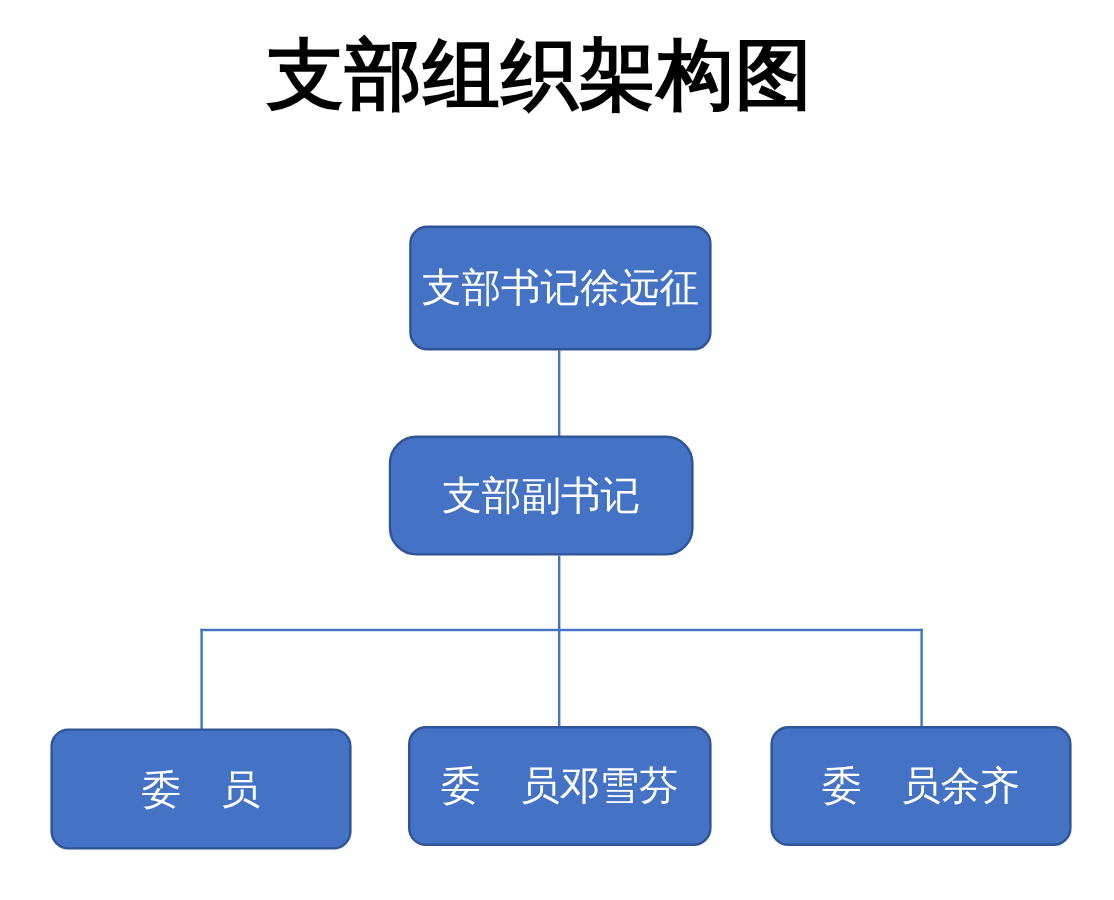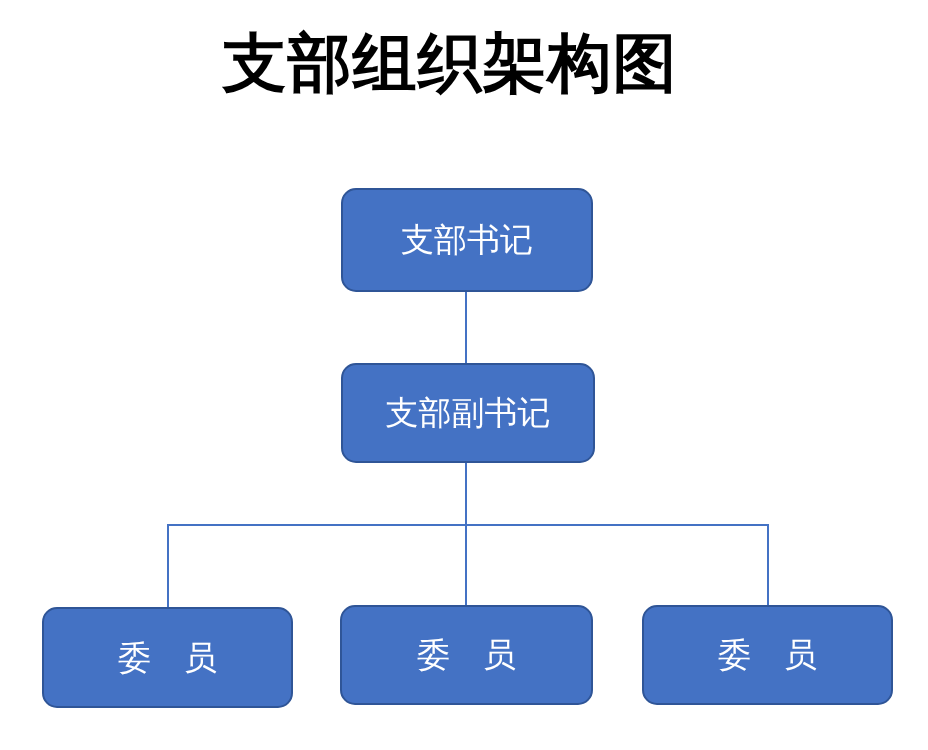--- a/index.html
+++ b/index.html
@@ -48,21 +48,21 @@
   }
   .node-line {
     white-space: pre;
   }
   .connector {
     position: absolute;
     background: var(--connector-color, #4472C4);
   }
   
   .node-secretary { left: 341px; top: 188px; width: 252px; height: 104px; }
-  .node-deputy    { left: 341px; top: 363px; width: 254px; height: 100px; }
+  .node-deputy    { left: 324px; top: 363px; width: 254px; height: 100px; border-radius: 23px; }
   .node-member1   { left: 42px;  top: 607px; width: 251px; height: 101px; }
   .node-member2   { left: 340px; top: 605px; width: 253px; height: 100px; }
   .node-member3   { left: 642px; top: 605px; width: 251px; height: 100px; }
   
   .conn-sec-dep   { left: 465px; top: 292px; width: 2px;   height: 72px; }
   .conn-trunk     { left: 465px; top: 463px; width: 2px;   height: 143px; }
   .conn-horiz     { left: 167px; top: 524px; width: 602px; height: 2px; }
   .conn-drop-left { left: 167px; top: 524px; width: 2px;   height: 84px; }
   .conn-drop-right{ left: 767px; top: 524px; width: 2px;   height: 82px; }
 </style>
@@ -74,31 +74,34 @@
   <div class="chart-title">支部组织架构图</div>
 
   <div class="connector conn-sec-dep"></div>
   <div class="connector conn-trunk"></div>
   <div class="connector conn-horiz"></div>
   <div class="connector conn-drop-left"></div>
   <div class="connector conn-drop-right"></div>
 
   <div class="node node-secretary">
     <div class="node-line">支部书记</div>
+    <div class="node-line">徐远征</div>
   </div>
 
   <div class="node node-deputy">
     <div class="node-line">支部副书记</div>
   </div>
 
   <div class="node node-member1">
     <div class="node-line">委　员</div>
   </div>
 
   <div class="node node-member2">
     <div class="node-line">委　员</div>
+    <div class="node-line">邓雪芬</div>
   </div>
 
   <div class="node node-member3">
     <div class="node-line">委　员</div>
+    <div class="node-line">余齐</div>
   </div>
 
 </div>
 
 </body></html>

